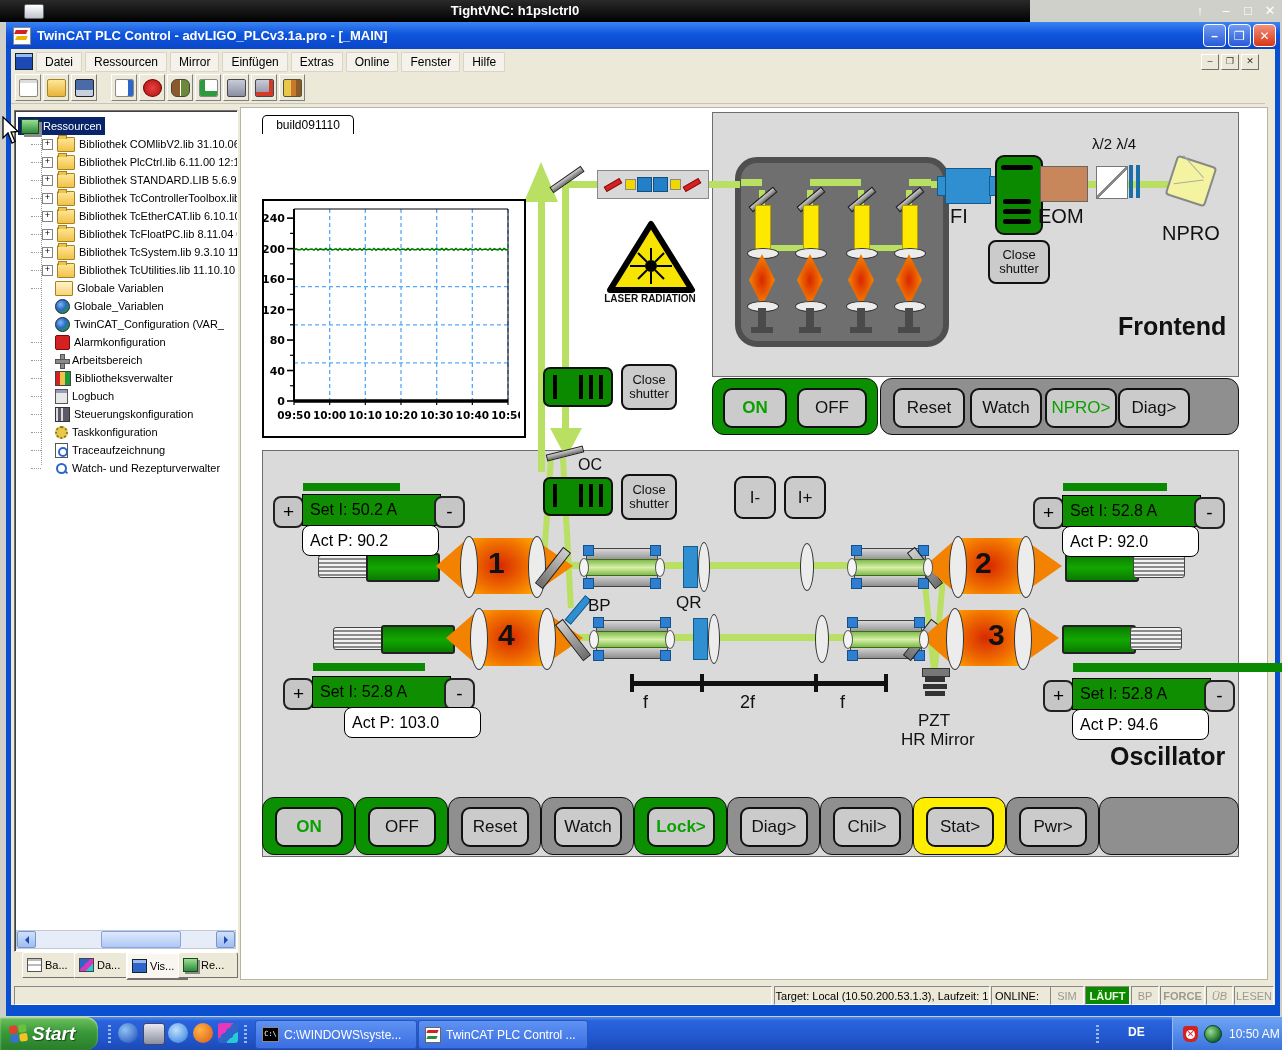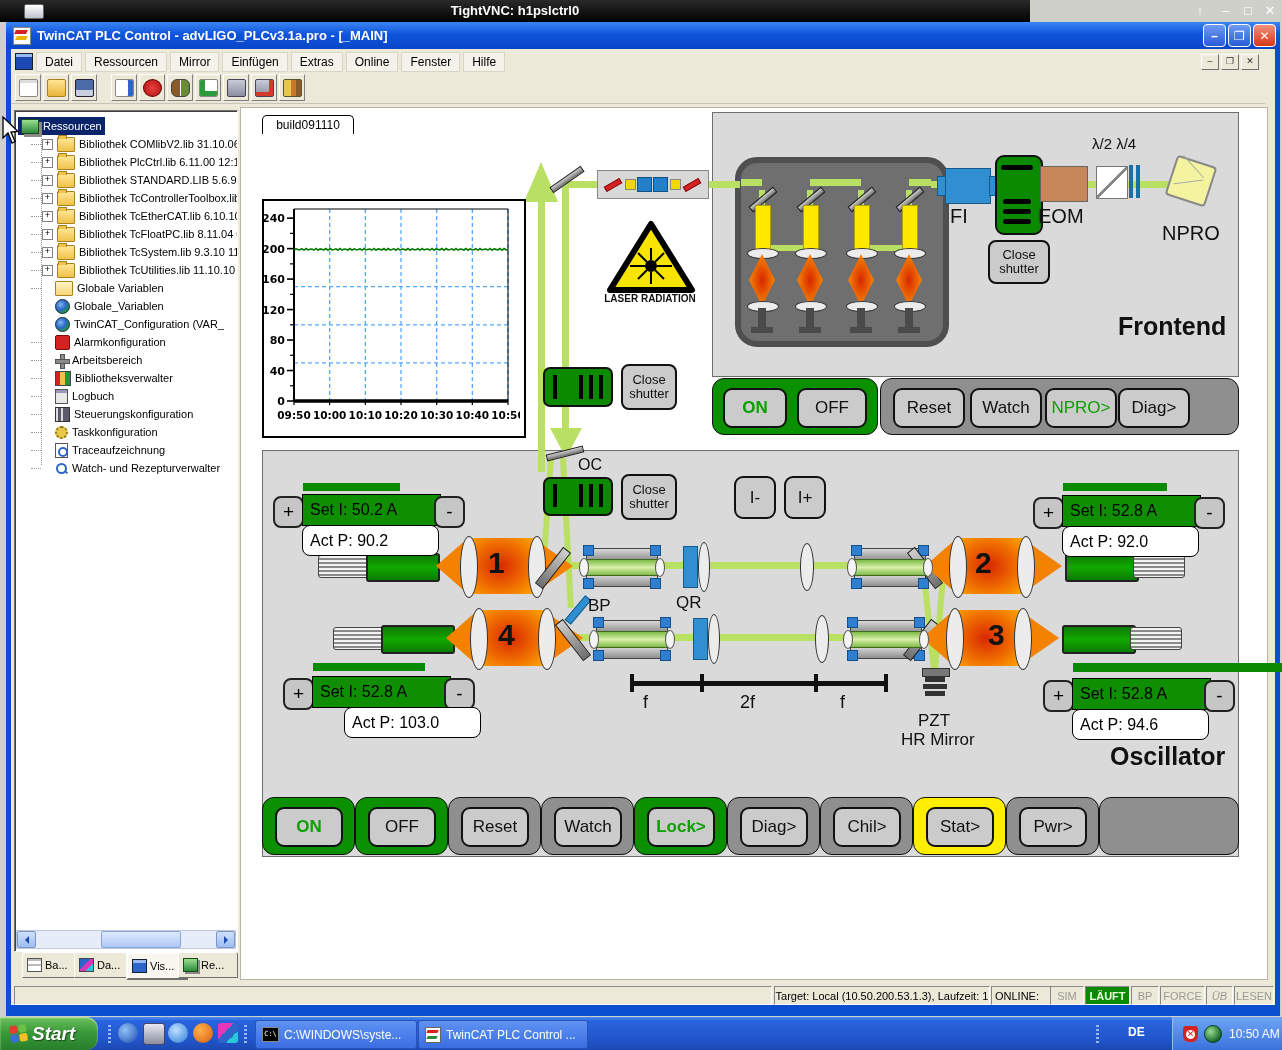--- a/index.html
+++ b/index.html
@@ -714,21 +714,21 @@
     </div>
   <div class="seg gray" style="left:1099px;top:797px;width:138px;height:56px;"></div>
 
   <div class="scell" style="left:14px;top:986px;width:756px;"></div>
   <div class="scell" style="left:774px;top:986px;width:214px;">Target: Local (10.50.200.53.1.3), Laufzeit: 1</div>
   <div class="scell" style="left:991px;top:986px;width:56px;justify-content:flex-start;padding-left:3px;">ONLINE:</div>
   <div id="flags-root">
       <div class="scell dim" style="left: 1050px; top: 986px; width: 32px;">SIM</div>
       <div class="scell run" style="left: 1085px; top: 986px; width: 43px;">LÄUFT</div>
       <div class="scell dim" style="left: 1131px; top: 986px; width: 26px;">BP</div>
-      <div class="scell dim" style="left: 1160px; top: 986px; width: 43px;">FORCE</div>
+      <div class="scell dim" style="left: 1160px; top: 986px; width: 43px; font-weight: bold;">FORCE</div>
       <div class="scell dim" style="left: 1206px; top: 986px; width: 25px; font-style: italic;">ÜB</div>
       <div class="scell dim" style="left: 1234px; top: 986px; width: 38px;">LESEN</div>
     </div>
 
   <div class="abs" id="taskbar">
     <div class="abs" id="start-btn">
       <div class="flag">
         <div style="background:#e33e2e;"></div>
           <div style="background:#6cbe45;"></div>
           <div style="background:#3a6fd8;"></div>

